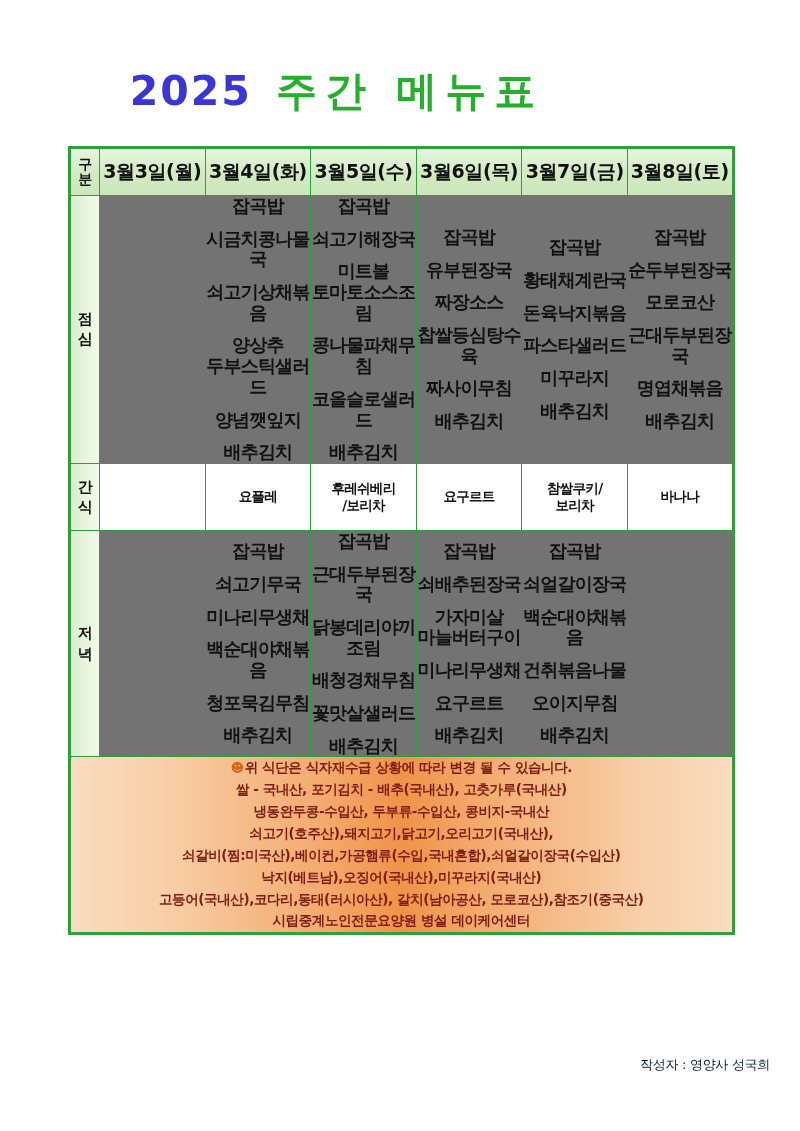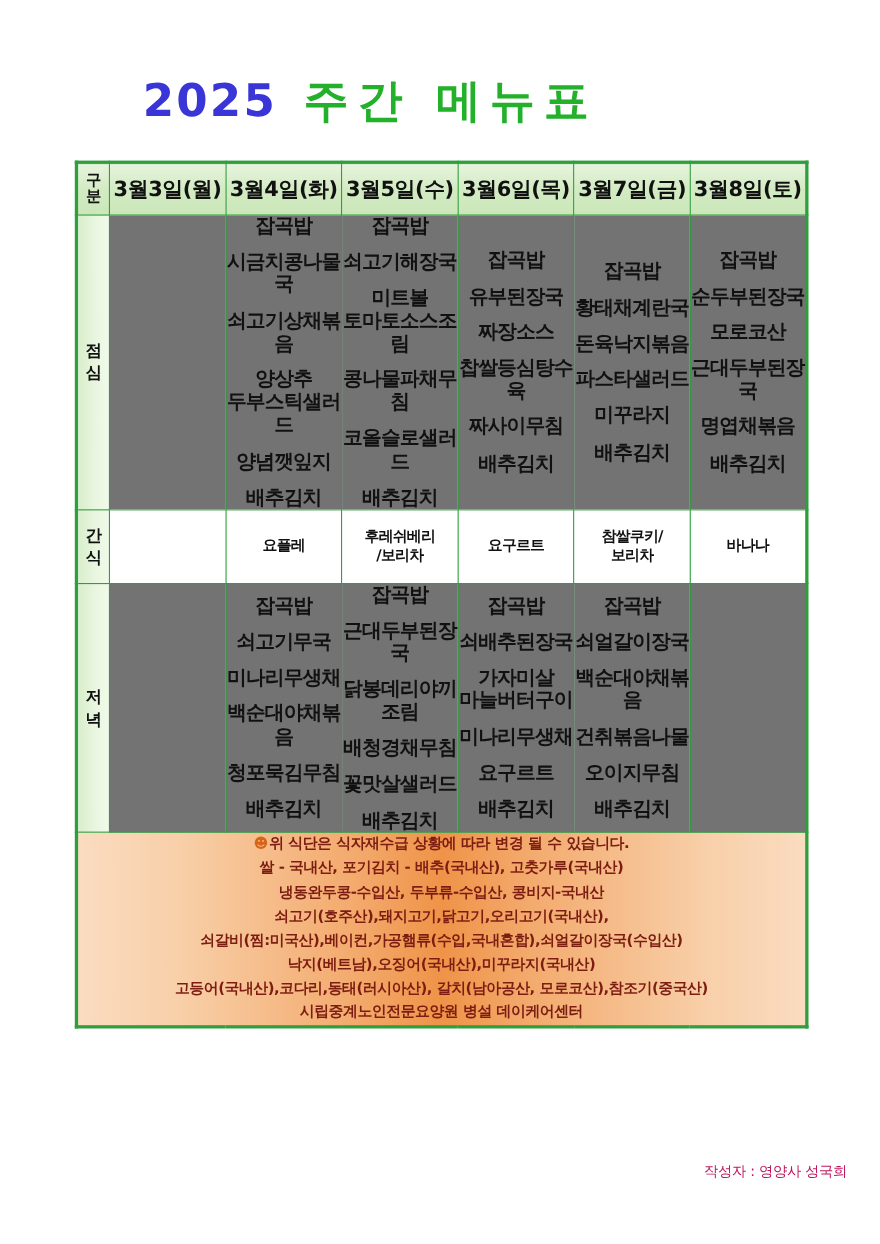--- a/index.html
+++ b/index.html
@@ -133,21 +133,21 @@
     font-size: 13px;
     margin-right: 1px;
   }
 
   
   #author-credit {
     position: absolute;
     right: 30px;
     top: 1056px;
     font-size: 13px;
-    color: #be185d;
+    color: #0f172a;
     letter-spacing: -0.3px;
     white-space: nowrap;
   }
 </style>
 </head>
 <body>
 
 <div id="title-bar">
   <span class="title-year">2025</span>
   <span class="title-spacer"></span>

